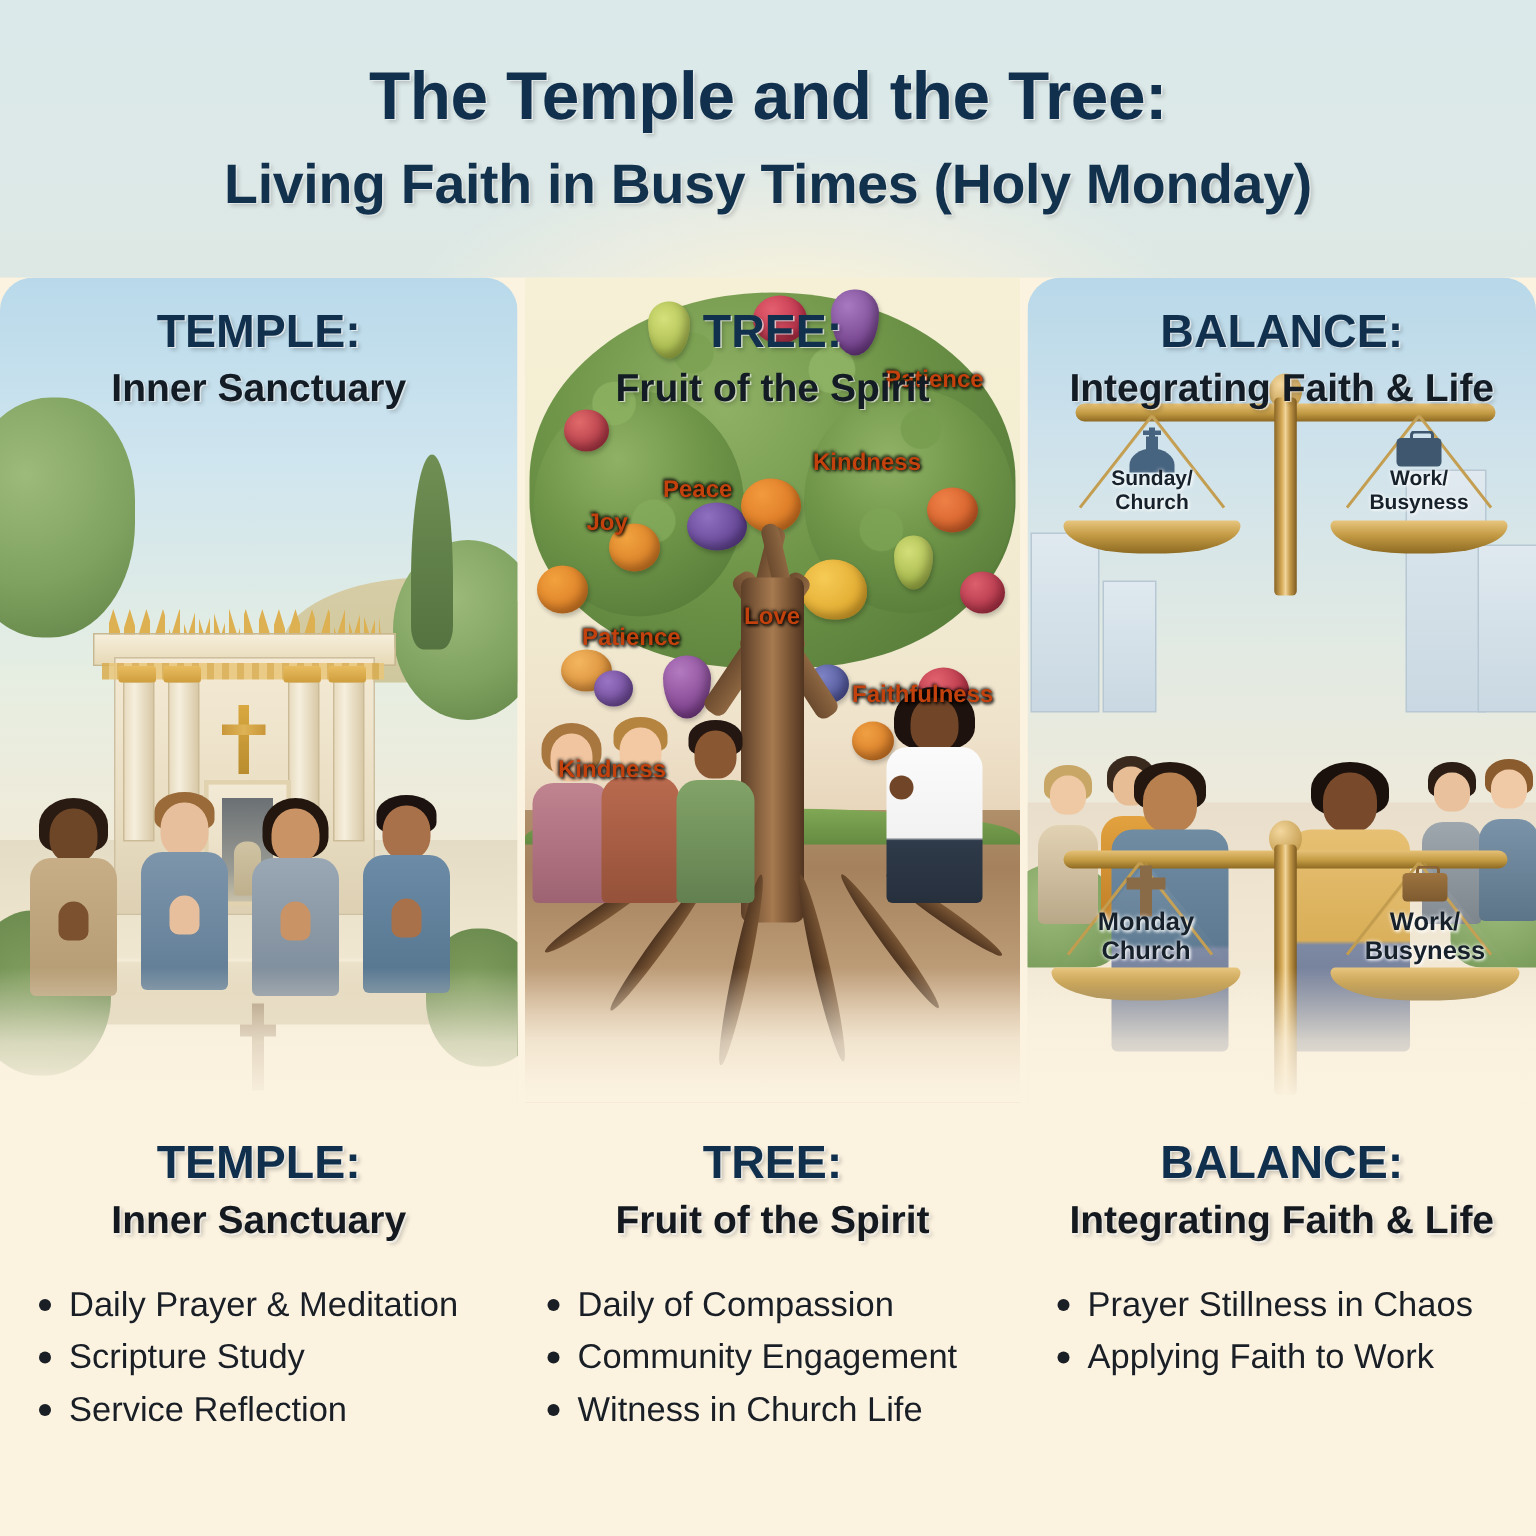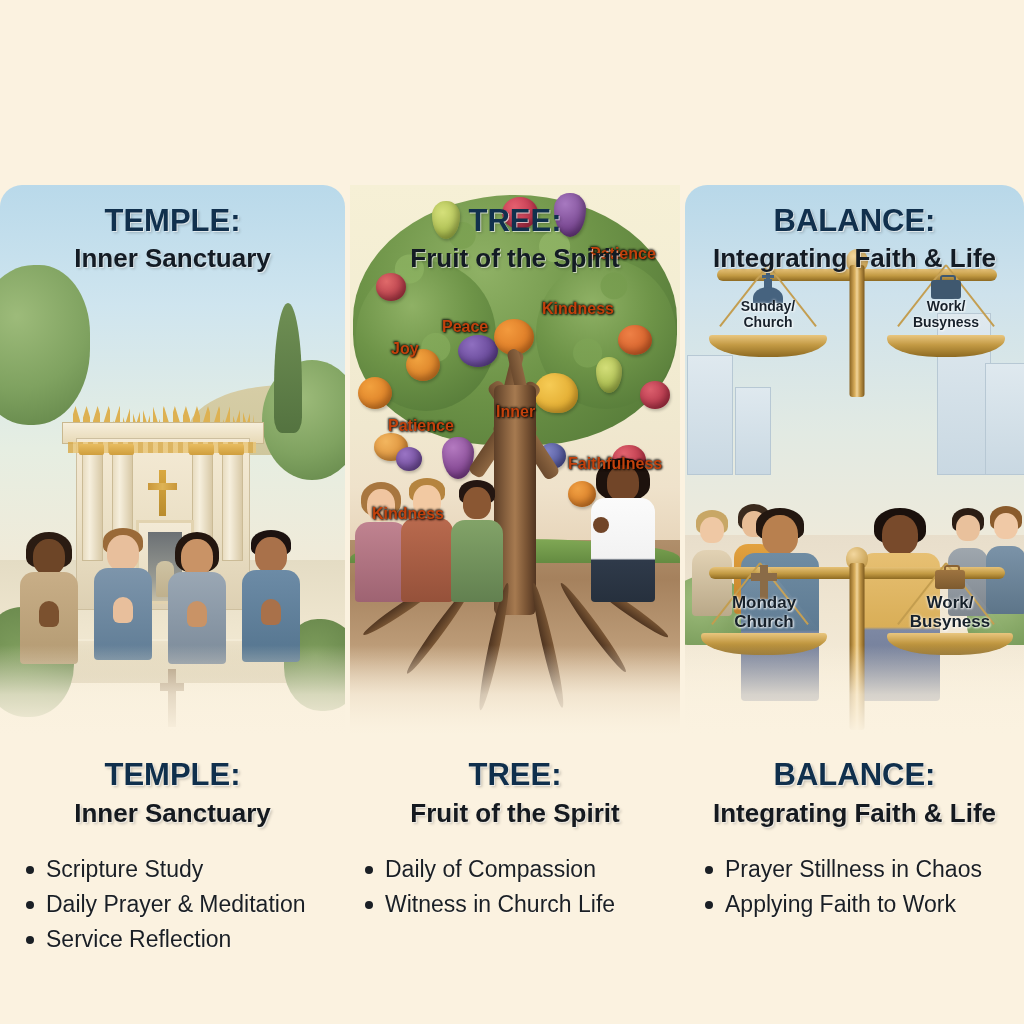--- a/index.html
+++ b/index.html
@@ -358,21 +358,21 @@
     position: absolute; left: 50%; transform: translateX(-50%); top: 2px;
     width: 22px; height: 24px; border-radius: 50%;
     background: radial-gradient(circle at 35% 30%, #f3d79e, #b68b36);
   }
   .sc-beam {
     position: absolute; left: 0; top: 22px; width: 100%; height: 12px;
     background: linear-gradient(180deg, #e6c177 0%, #c29a43 55%, #8e6a22 100%);
     border-radius: 6px;
   }
   .sc-pan {
-    position: absolute; top: 18px; width: 118px; height: 92px;
+    position: absolute; top: 30px; width: 118px; height: 92px;
   }
   .sc-pan-l { left: -8px; }
   .sc-pan-r { right: -8px; }
   .sc-tri {
     position: absolute; left: 0; top: 0; width: 118px; height: 76px;
     background: linear-gradient(180deg, rgba(255,255,255,0.08), rgba(255,255,255,0));
     clip-path: polygon(50% 0, 100% 100%, 0 100%);
     border: none;
   }
   .sc-str-l, .sc-str-r {
@@ -493,20 +493,24 @@
     position: absolute; left: 2px; top: 11px;
     width: 8px; height: 8px; border-radius: 50%;
     background: #1a1f25;
   }
 </style>
 </head>
 <body>
 
 <div class="infographic">
 
+  <div class="title-band">
+    <div class="title-main">The Temple and the Tree:</div>
+    <div class="title-sub">Living Faith in Busy Times (Holy Monday)</div>
+  </div>
 
   <div class="panels">
 
     <div class="panel panel-1">
       <div class="panel-sky p1-sky"></div>
       <div class="ground-1"></div>
       <div class="hills"></div>
       <div class="tree-bg tbg-a"></div>
       <div class="tree-bg tbg-b"></div>
       <div class="cypress"></div>
@@ -598,21 +602,21 @@
       <div class="fruit" style="left:246px;top:172px;width:26px;height:36px;border-radius:48% 48% 50% 50%/38% 38% 62% 62%;background:radial-gradient(circle at 38% 30%,#d3de78,#93a83a);"></div>
       <div class="fruit" style="left:290px;top:196px;width:30px;height:28px;background:radial-gradient(circle at 35% 30%,#dc5f6d,#9e2138);"></div>
       <div class="fruit" style="left:188px;top:258px;width:28px;height:26px;background:radial-gradient(circle at 35% 30%,#7e83c4,#3f4489);"></div>
       <div class="fruit" style="left:262px;top:260px;width:34px;height:30px;background:radial-gradient(circle at 35% 30%,#e2636f,#a62238);"></div>
       <div class="fruit" style="left:218px;top:296px;width:28px;height:26px;background:radial-gradient(circle at 35% 30%,#f0a043,#cd6d1b);"></div>
 
       <div class="fruit-label" style="left:41px;top:155px;">Joy</div>
       <div class="fruit-label" style="left:92px;top:133px;">Peace</div>
       <div class="fruit-label" style="left:38px;top:232px;">Patience</div>
       <div class="fruit-label" style="left:22px;top:320px;">Kindness</div>
-      <div class="fruit-label" style="left:146px;top:218px;">Inner</div>
+      <div class="fruit-label" style="left:146px;top:218px;">Love</div>
       <div class="fruit-label" style="left:192px;top:115px;">Kindness</div>
       <div class="fruit-label" style="left:240px;top:60px;">Patience</div>
       <div class="fruit-label" style="left:218px;top:270px;">Faithfulness</div>
 
       <div class="root rt-1"></div>
       <div class="root rt-2"></div>
       <div class="root rt-3"></div>
       <div class="root rt-4"></div>
       <div class="root rt-5"></div>
       <div class="root rt-6"></div>
@@ -765,33 +769,34 @@
   </div>
 
   <div class="bottom">
 
     <div class="bcol bcol-1">
       <div class="bh">
         <span class="bh-title">TEMPLE:</span>
         <span class="bh-sub">Inner Sanctuary</span>
       </div>
       <ul class="blist">
+        <li>Daily Prayer &amp; Meditation</li>
         <li>Scripture Study</li>
-        <li>Daily Prayer &amp; Meditation</li>
         <li>Service Reflection</li>
       </ul>
     </div>
 
     <div class="bcol bcol-2">
       <div class="bh">
         <span class="bh-title">TREE:</span>
         <span class="bh-sub">Fruit of the Spirit</span>
       </div>
       <ul class="blist">
         <li>Daily of Compassion</li>
+        <li>Community Engagement</li>
         <li>Witness in Church Life</li>
       </ul>
     </div>
 
     <div class="bcol bcol-3">
       <div class="bh">
         <span class="bh-title">BALANCE:</span>
         <span class="bh-sub">Integrating Faith &amp; Life</span>
       </div>
       <ul class="blist">

